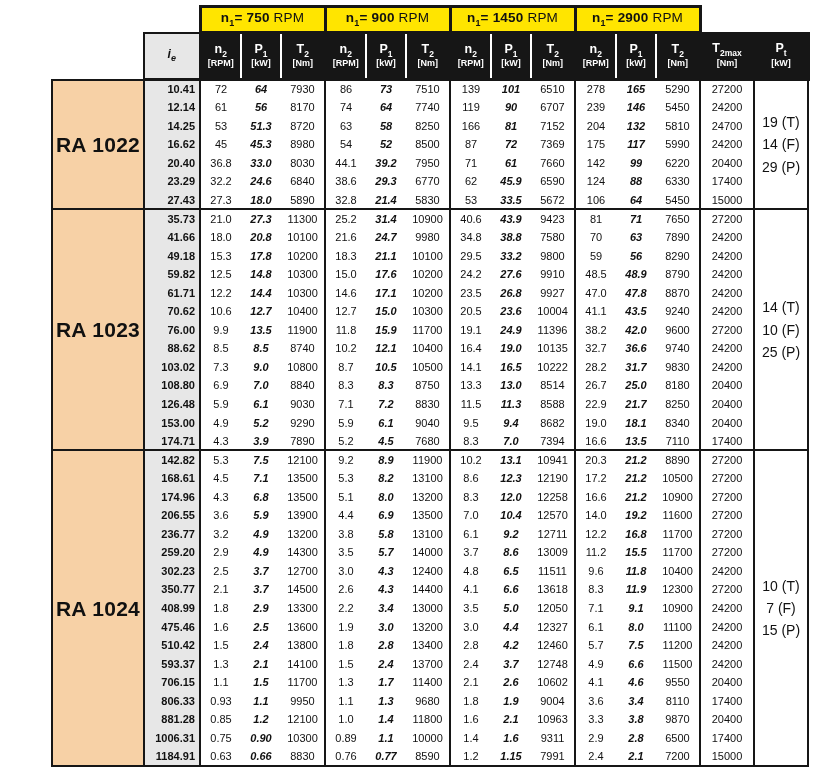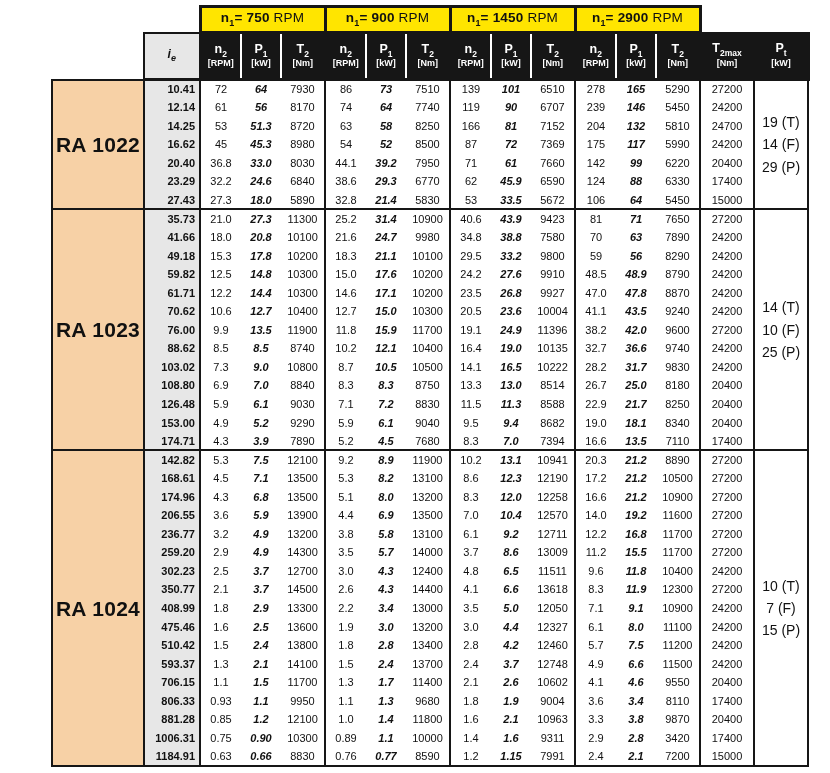--- a/index.html
+++ b/index.html
@@ -740,21 +740,21 @@
           <td class="p1">0.90</td>
           <td class="">10300</td>
           <td class="gstart">0.89</td>
           <td class="p1">1.1</td>
           <td class="">10000</td>
           <td class="gstart">1.4</td>
           <td class="p1">1.6</td>
           <td class="">9311</td>
           <td class="gstart">2.9</td>
           <td class="p1">2.8</td>
-          <td class="">3420</td>
+          <td class="">6500</td>
           <td class="t2max">17400</td>
         </tr>
         <tr>
           <td class="ie-cell">1184.91</td>
           <td class="gstart">0.63</td>
           <td class="p1">0.66</td>
           <td class="">8830</td>
           <td class="gstart">0.76</td>
           <td class="p1">0.77</td>
           <td class="">8590</td>

